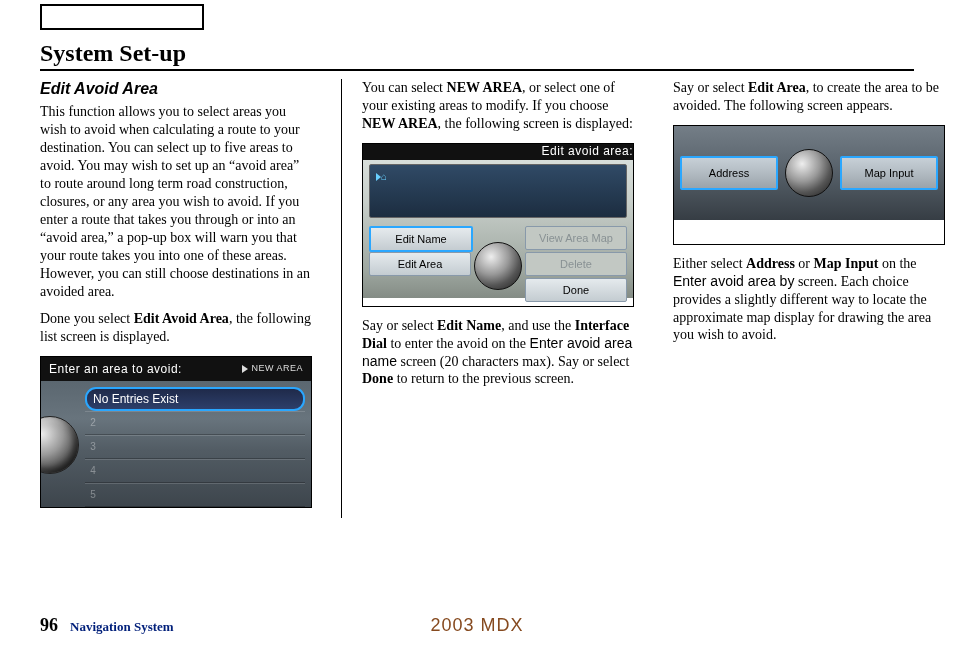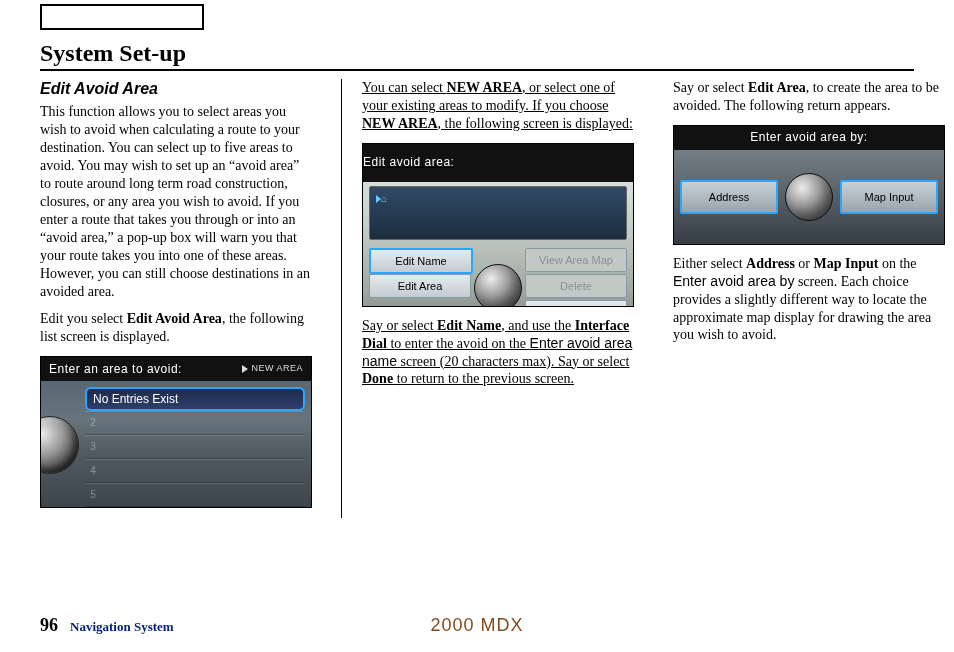--- a/index.html
+++ b/index.html
@@ -147,37 +147,37 @@
   .listblock .num {
     width: 16px;
     text-align: center;
     color: rgba(255,255,255,0.35);
     font-family: Arial, Helvetica, sans-serif;
     font-size: 10px;
   }
   .listblock .row.sel {
     background: linear-gradient(#1f2a4a,#2d3f6a);
     border: 2px solid #2aa7ff;
-    border-radius: 6px;
+    border-radius: 11px;
     height: 20px;
   }
   .listblock .row.sel span.text {
     color: #fff;
     font-family: Arial, Helvetica, sans-serif;
     font-size: 12px;
     padding-left: 6px;
   }
 
   
   .fig2 { width: 270px; height: 162px; }
   .f2-titlebar {
-    height: 38px; background:#111; color:#fff;
+    height: 16px; background:#111; color:#fff;
     font-family: Arial, Helvetica, sans-serif;
     font-size: 12px;
-    display:flex;align-items:center;justify-content:flex-start;
+    display:flex;align-items:center;justify-content:flex-end;
     letter-spacing:0.5px;
   }
   .f2-body {
     height: 138px;
     background: linear-gradient(#d8deda,#c8cfca 30%,#9ea7a0 80%,#848c85);
     position: relative;
   }
   .f2-preview {
     background: linear-gradient(#304a66,#1c2d40);
     border: 1px solid #666;
@@ -267,21 +267,21 @@
     <h1>System Set-up</h1>
     <hr class="rule">
   </div>
 
   <div class="cols">
 
     <div class="col">
       <div class="section-title">Edit Avoid Area</div>
       <p>This function allows you to select areas you wish to avoid when calculating a route to your destination. You can select up to five areas to avoid. You may wish to set up an “avoid area” to route around long term road construction, closures, or any area you wish to avoid. If you enter a route that takes you through or into an “avoid area,” a pop-up box will warn you that your route takes you into one of these areas. However, you can still choose destinations in an avoided area.</p>
       <p>
-        <span>Edit you select </span><span class="b">Edit Avoid Area</span><span>, the following list screen is displayed.</span>
+        <span>Done you select </span><span class="b">Edit Avoid Area</span><span>, the following list screen is displayed.</span>
       </p>
 
       <div class="fig fig1">
         <div class="titlebar">
           <span>Enter an area to avoid:</span>
           <div class="newarea">
             <span class="tri"></span>
             <span>NEW AREA</span>
           </div>
         </div>
@@ -303,21 +303,21 @@
                 <span class="num">4</span>
               </div>
             <div class="row">
                 <span class="num">5</span>
               </div>
           </div>
         </div>
       </div>
     </div>
 
-    <div class="col" style="border-left:1px solid #000;padding-left:20px;margin-left:-10px;text-decoration:underline;">
+    <div class="col" style="border-left:1px solid #000;padding-left:20px;margin-left:-10px;">
       <p>
         <span>You can select </span><span class="b">NEW AREA</span><span>, or select one of your existing areas to modify. If you choose </span><span class="b">NEW AREA</span><span>, the following screen is displayed:</span>
       </p>
 
       <div class="fig fig2">
         <div class="f2-titlebar">
           <span>Edit avoid area:</span>
         </div>
         <div class="f2-body">
           <div class="f2-preview">
@@ -344,27 +344,24 @@
         </div>
       </div>
 
       <p>
         <span>Say or select </span><span class="b">Edit Name</span><span>, and use the </span><span class="b">Interface Dial</span><span> to enter the avoid on the </span><span class="sans">Enter avoid area name</span><span> screen (20 characters max). Say or select </span><span class="b">Done</span><span> to return to the previous screen.</span>
       </p>
     </div>
 
     <div class="col">
       <p>
-        <span>Say or select </span><span class="b">Edit Area</span><span>, to create the area to be avoided. The following return appears.</span>
+        <span>Say or select </span><span class="b">Edit Area</span><span>, to create the area to be avoided. The following screen appears.</span>
       </p>
 
       <div class="fig fig3">
-        <div class="f3-titlebar">
-          <span>Enter avoid area by:</span>
-        </div>
         <div class="f3-body">
           <div class="f3-dial"></div>
           <div class="f3-btn f3-left">
               <span>Address</span>
             </div>
           <div class="f3-btn f3-right">
               <span>Map Input</span>
             </div>
         </div>
       </div>
@@ -372,15 +369,15 @@
       <p>
         <span>Either select </span><span class="b">Address</span><span> or </span><span class="b">Map Input</span><span> on the </span><span class="sans">Enter avoid area by</span><span> screen. Each choice provides a slightly different way to locate the approximate map display for drawing the area you wish to avoid.</span>
       </p>
     </div>
 
   </div>
 
   <div class="footer">
     <span class="pg">96</span>
     <span class="sect">Navigation System</span>
-    <span class="model">2000 MDX</span>
+    <span class="model">2003 MDX</span>
   </div>
 </div>
 
 </body></html>

